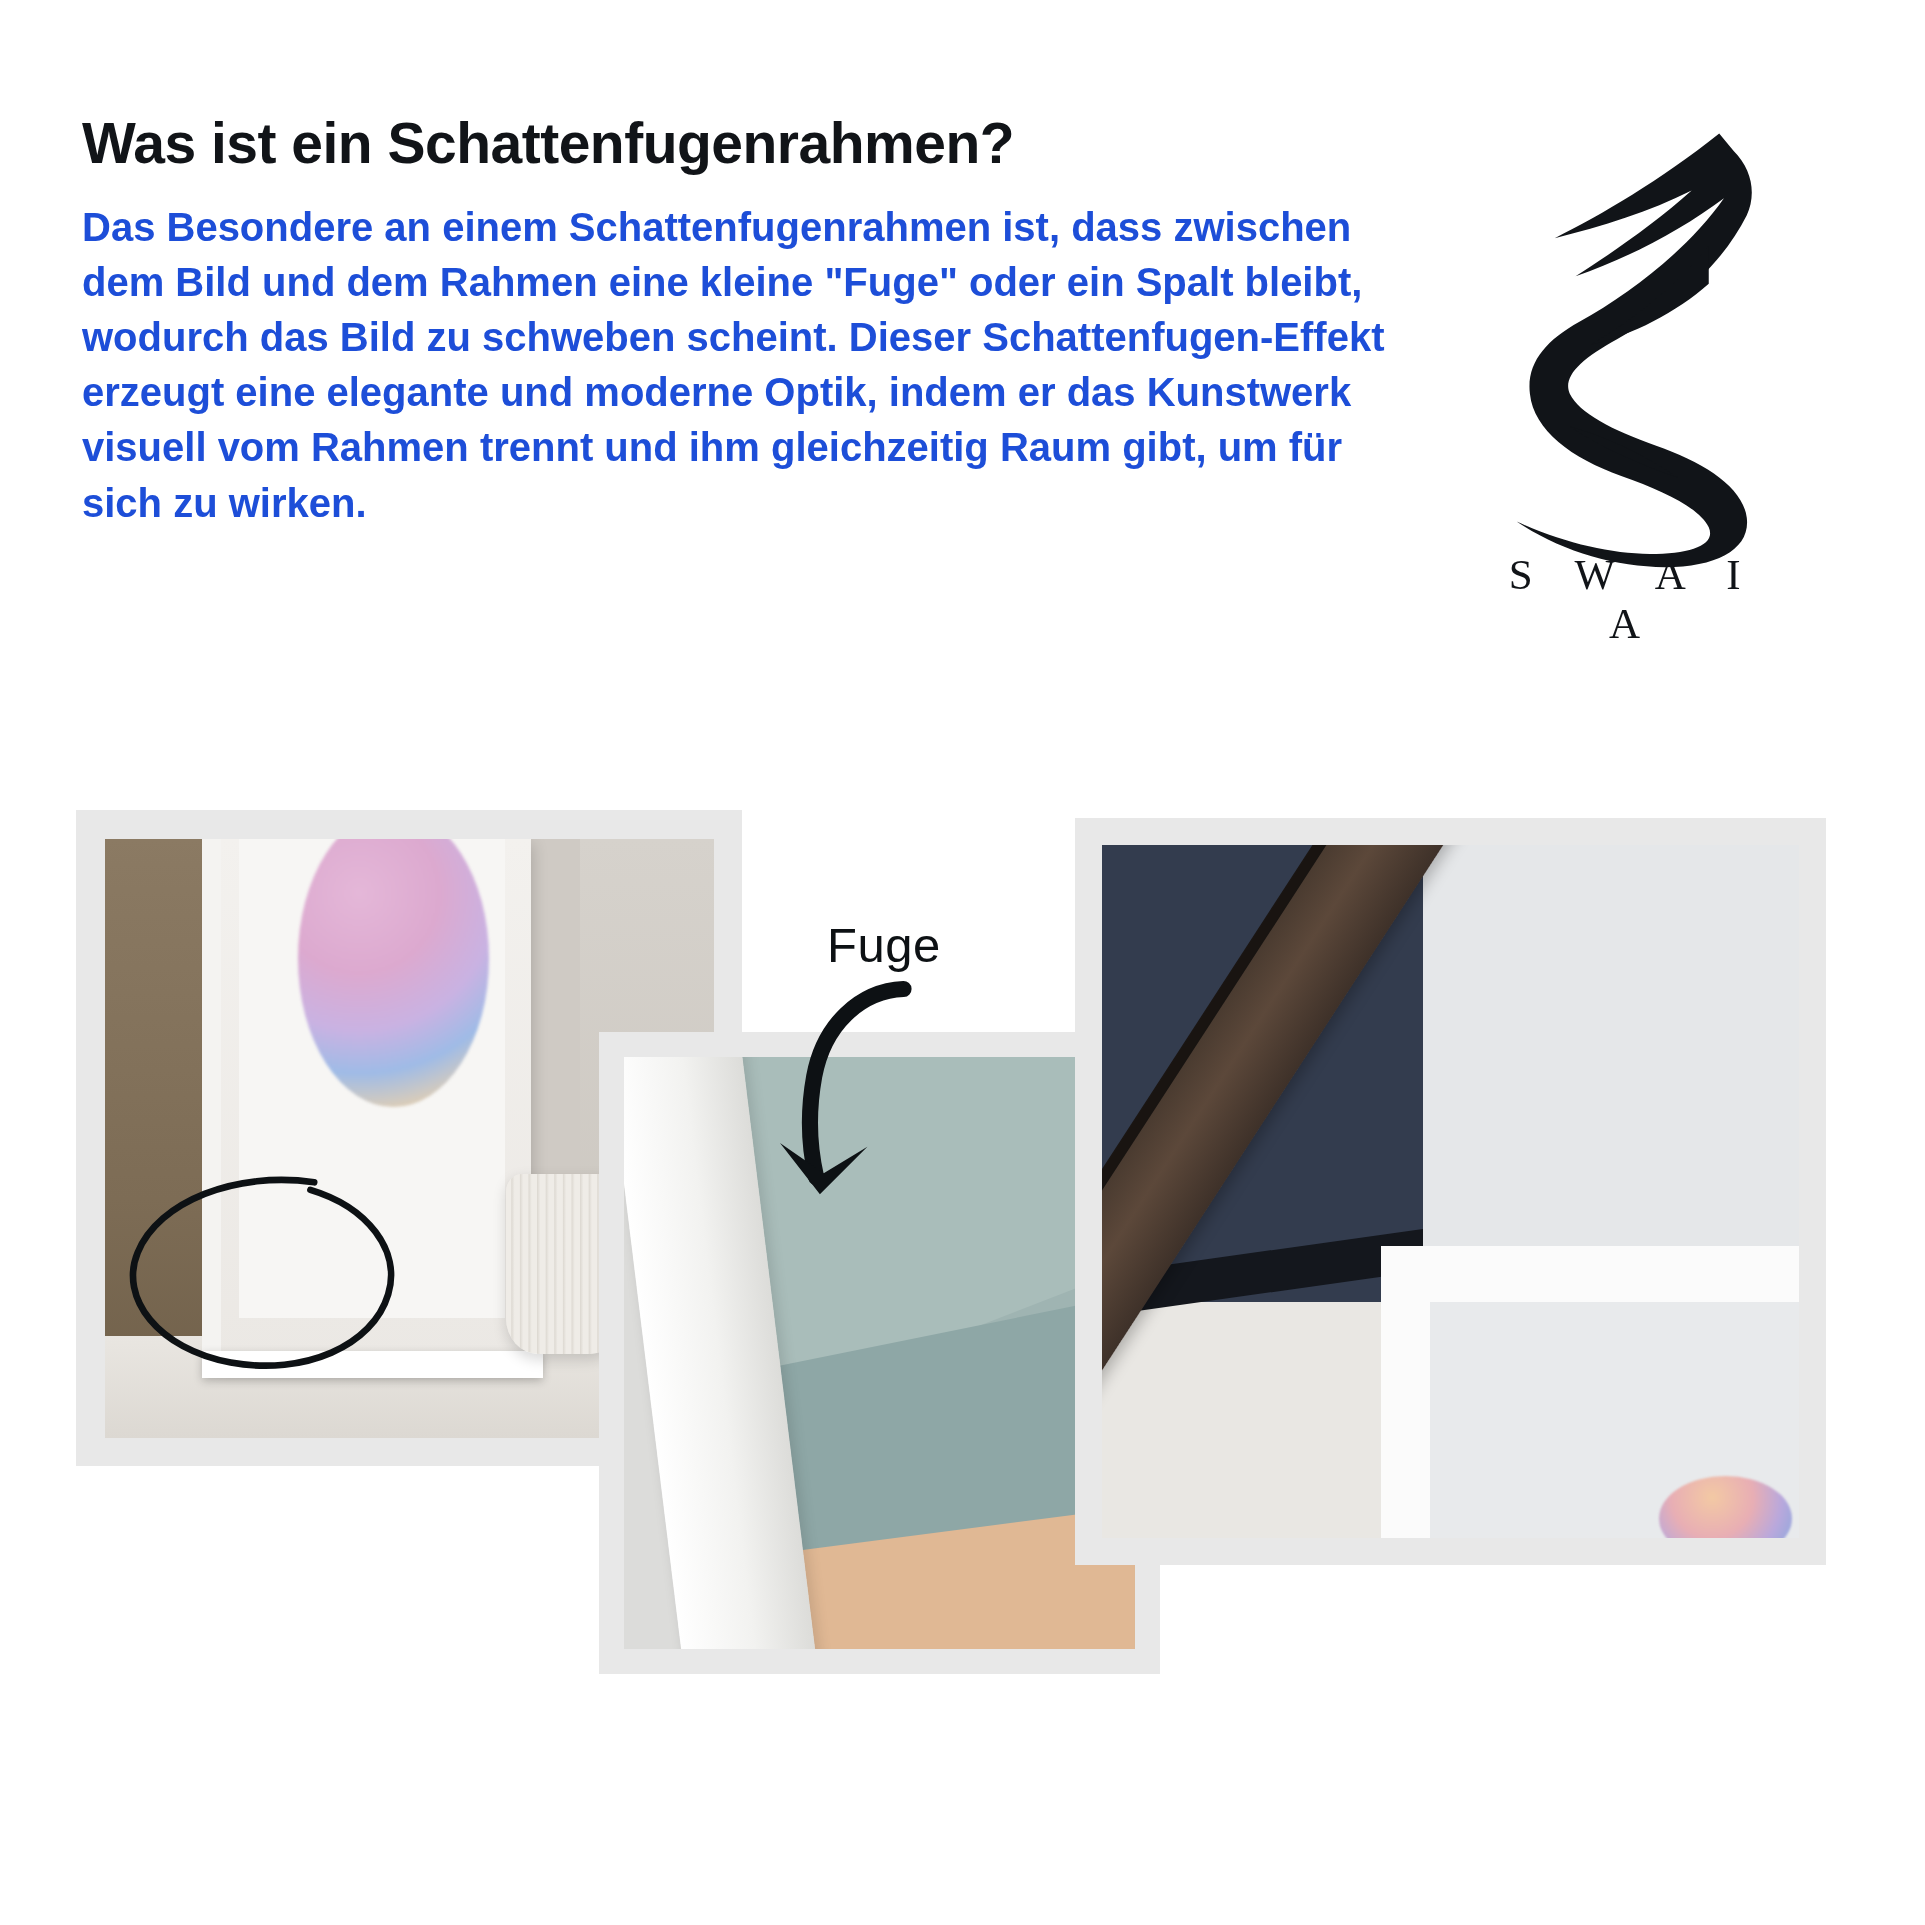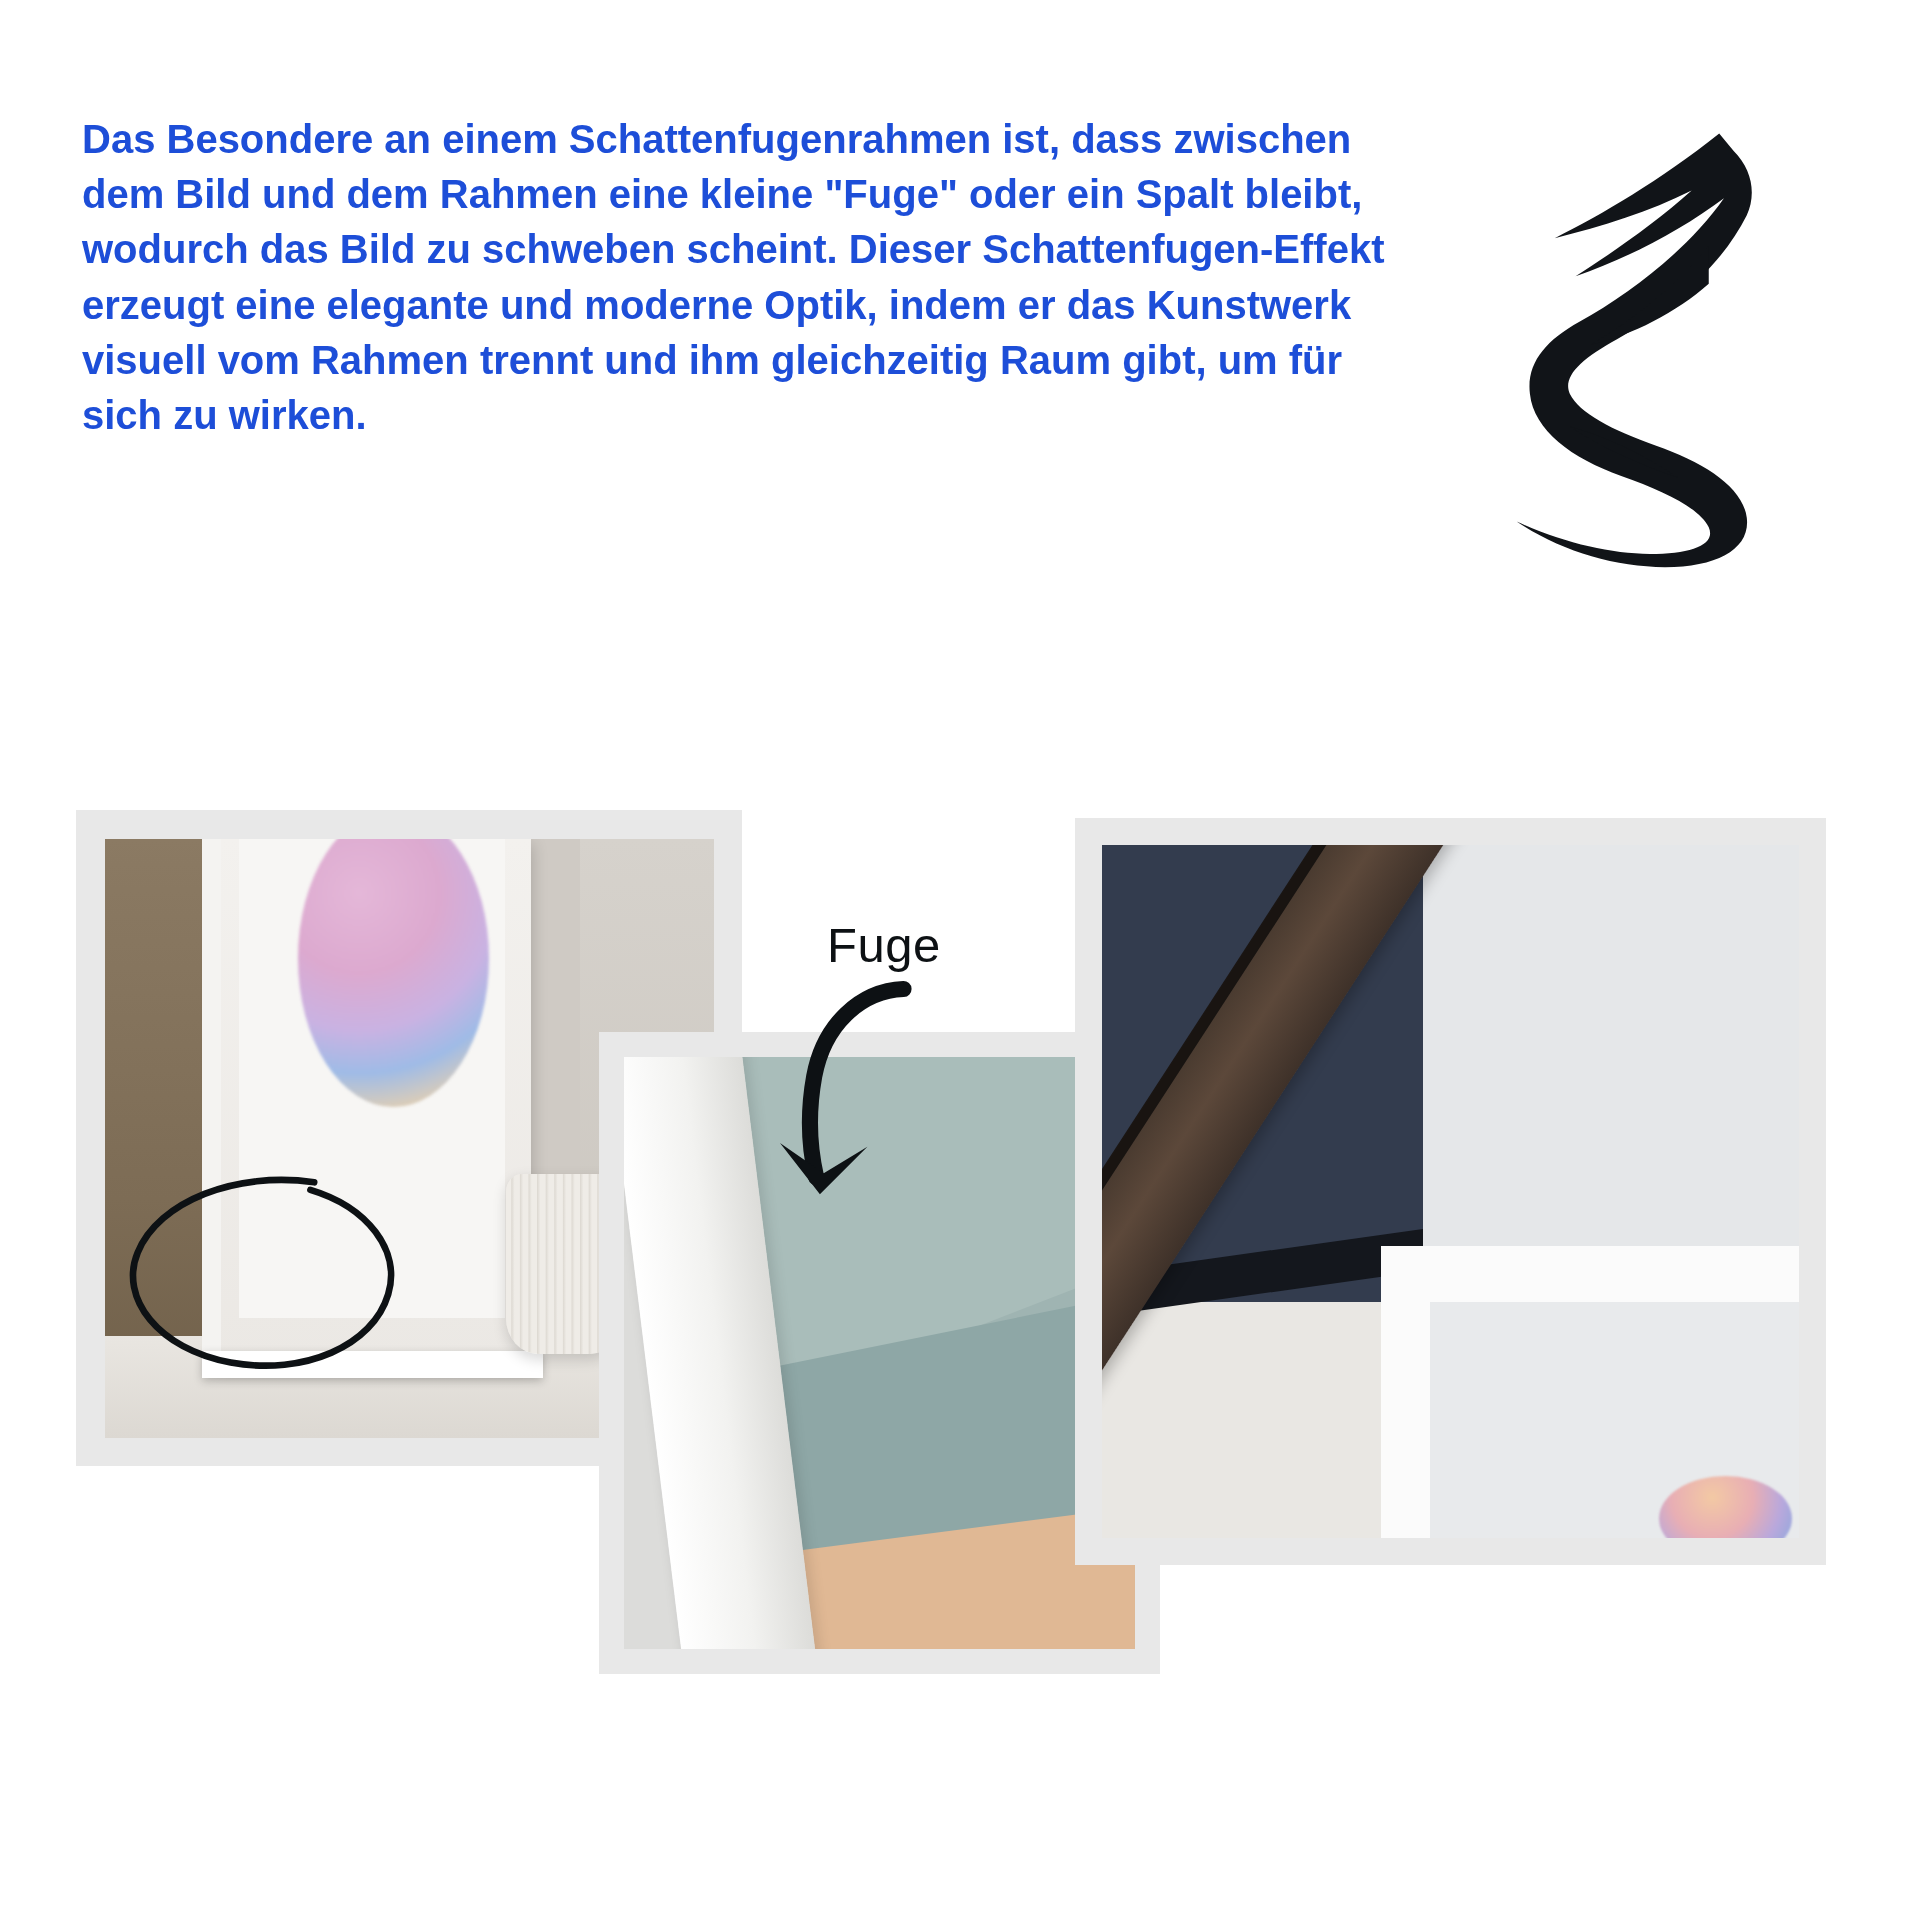--- a/index.html
+++ b/index.html
@@ -315,29 +315,31 @@
     top: 181px;
     width: 190px;
     height: 247px;
     pointer-events: none;
   }
 </style>
 </head>
 <body>
 
 <div class="header">
+  <h1 class="headline">Was ist ein Schattenfugenrahmen?</h1>
   <p class="body-copy">Das Besondere an einem Schattenfugenrahmen ist, dass zwischen dem Bild und dem Rahmen eine kleine "Fuge" oder ein Spalt bleibt, wodurch das Bild zu schweben scheint. Dieser Schattenfugen-Effekt erzeugt eine elegante und moderne Optik, indem er das Kunstwerk visuell vom Rahmen trennt und ihm gleichzeitig Raum gibt, um für sich zu wirken.</p>
 </div>
 
 <div class="logo-block">
   <svg class="logo-mark" viewBox="0 0 290 470" aria-hidden="true">
     <path d="M243 10 C180 60 120 95 70 120 C120 108 170 92 214 70 C176 104 130 136 92 160 C150 140 205 110 248 78 C210 132 150 178 96 208 C60 228 40 252 44 284 C48 322 88 352 140 370 C186 386 222 404 232 424 C240 442 214 452 170 452 C128 452 78 440 30 418 C74 448 132 466 186 466 C242 466 276 446 272 414 C268 382 228 356 176 338 C130 322 96 304 86 284 C78 266 96 248 136 226 C196 192 246 148 272 96 C282 74 278 48 258 28 Z" fill="#111418"></path>
     <path d="M232 128 C200 168 156 204 108 232 C152 222 198 198 232 168 Z" fill="#111418"></path>
     <path d="M86 318 C118 340 160 358 200 372 C162 346 122 328 86 318 Z" fill="#111418"></path>
   </svg>
+  <div class="logo-word">S W A I A</div>
 </div>
 
 <div class="collage">
 
   <div class="photo" id="photo-left">
     <div class="inner">
       <div class="pl-wallL"></div>
       <div class="pl-wallR"></div>
       <div class="pl-shelf"></div>
       <div class="pl-book"></div>

